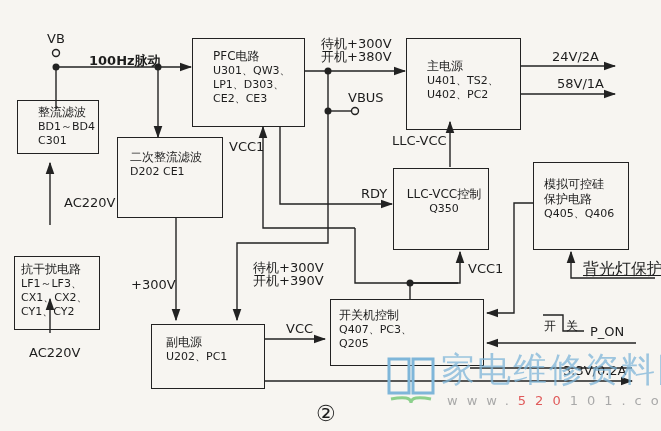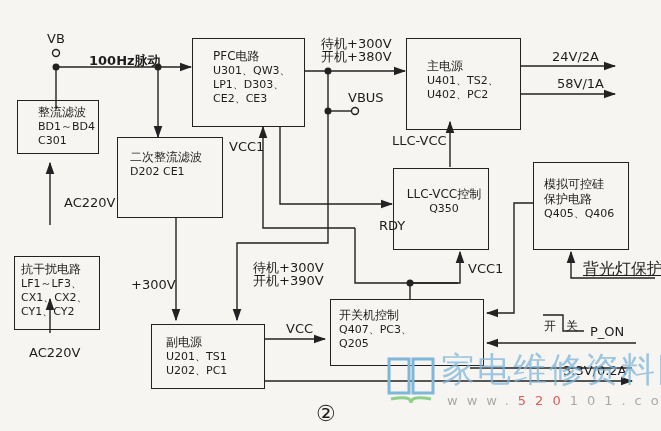--- a/index.html
+++ b/index.html
@@ -114,42 +114,41 @@
   </div>
 
   <div class="box" style="left:533px;top:162px;width:96px;height:88px;padding:14px 0 0 10px;">
     <span class="title">模拟可控硅</span>
     <span class="title">保护电路</span>
     <span class="parts">Q405、Q406</span>
   </div>
 
   <div class="box" style="left:151px;top:324px;width:114px;height:65px;padding:10px 0 0 14px;">
     <span class="title">副电源</span>
-    <span class="parts">U201、TS1</span>
     <span class="parts">U202、PC1</span>
   </div>
 
   <div class="box" style="left:330px;top:299px;width:154px;height:67px;padding:8px 0 0 8px;">
     <span class="title">开关机控制</span>
     <span class="parts">Q407、PC3、</span>
     <span class="parts">Q205</span>
   </div>
 
   <span class="txt" style="left:47px;top:32px;">VB</span>
   <span class="txt" style="left:89px;top:54px;font-weight:bold;">100Hz脉动</span>
   <span class="txt" style="left:64px;top:196px;">AC220V</span>
   <span class="txt" style="left:29px;top:346px;">AC220V</span>
   <span class="txt" style="left:321px;top:37px;">待机+300V</span>
   <span class="txt" style="left:321px;top:50px;">开机+380V</span>
   <span class="txt" style="left:348px;top:91px;">VBUS</span>
   <span class="txt" style="left:552px;top:50px;">24V/2A</span>
   <span class="txt" style="left:557px;top:77px;">58V/1A</span>
   <span class="txt" style="left:392px;top:134px;">LLC-VCC</span>
   <span class="txt" style="left:229px;top:140px;">VCC1</span>
-  <span class="txt" style="left:379px;top:187px;margin-top:32px;">RDY</span>
+  <span class="txt" style="left:361px;top:187px;">RDY</span>
   <span class="txt" style="left:468px;top:262px;">VCC1</span>
   <span class="txt" style="left:131px;top:278px;">+300V</span>
   <span class="txt" style="left:253px;top:261px;">待机+300V</span>
   <span class="txt" style="left:253px;top:274px;">开机+390V</span>
   <span class="txt" style="left:286px;top:322px;">VCC</span>
   <span class="txt" style="left:583px;top:262px;font-size:16px;text-decoration:underline;">背光灯保护</span>
   <span class="txt" style="left:544px;top:320px;font-size:12px;">开</span>
   <span class="txt" style="left:566px;top:320px;font-size:12px;">关</span>
   <span class="txt" style="left:590px;top:325px;">P_ON</span>
   <span class="txt" style="left:563px;top:364px;">3.3V/0.2A</span>

